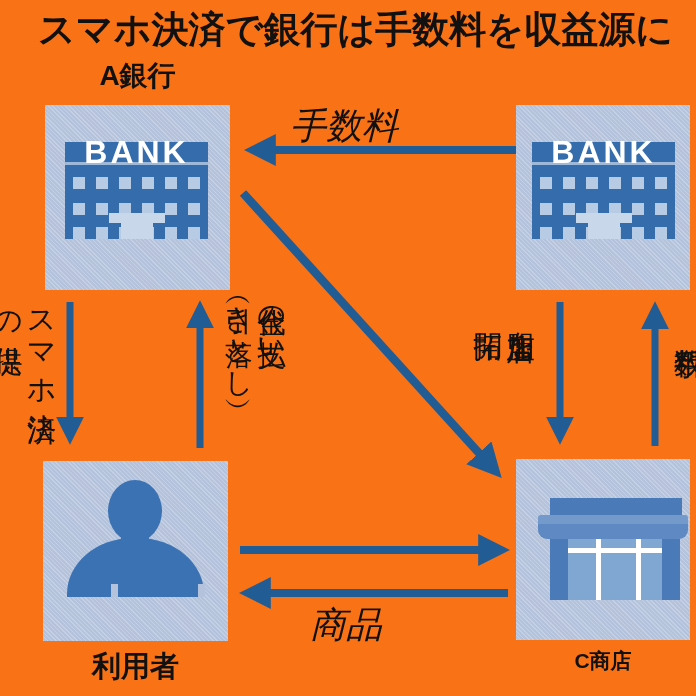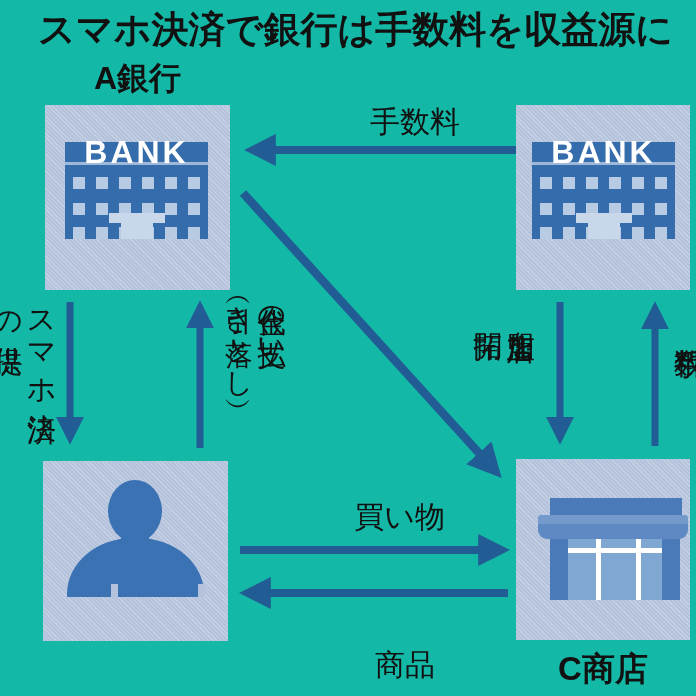--- a/index.html
+++ b/index.html
@@ -1,28 +1,28 @@
 <!DOCTYPE html>
 <html><head>
 <meta charset="utf-8">
 <style>
   html,body{margin:0;padding:0;background:#fff;}
   .canvas{
-    position:relative;width:696px;height:696px;background:#14b8a6;overflow:hidden;
+    position:relative;width:696px;height:696px;background:#f97316;overflow:hidden;
     font-family:"Liberation Sans","DejaVu Sans",sans-serif;color:#111;
   }
   .title{
     position:absolute;left:38px;top:5px;width:650px;
     font-size:37px;font-weight:700;letter-spacing:0px;white-space:nowrap;
   }
-  .node-label{position:absolute;font-size:32px;font-weight:700;text-align:center;}
+  .node-label{position:absolute;font-size:28px;font-weight:700;text-align:center;}
   .lbl-a{left:45px;top:57px;width:185px;}
   .lbl-b{left:516px;top:57px;width:174px;}
   .lbl-user{left:43px;top:647px;width:185px;font-size:29px;}
-  .lbl-shop{left:516px;top:647px;width:174px;font-size:33px;}
+  .lbl-shop{left:516px;top:647px;width:174px;font-size:21px;}
 
   .tile{position:absolute;background:#b4c3db;
     background-image:repeating-linear-gradient(45deg,rgba(255,255,255,.22) 0 1px,rgba(0,0,0,0) 1px 3px);}
   .tile-a{left:45px;top:105px;width:185px;height:185px;}
   .tile-b{left:516px;top:105px;width:174px;height:185px;}
   .tile-user{left:43px;top:461px;width:185px;height:180px;}
   .tile-shop{left:516px;top:459px;width:174px;height:181px;}
 
   
   .bank{position:absolute;left:20px;top:37px;width:143px;height:111px;}
@@ -59,27 +59,27 @@
   .pillar-r{left:112px;}
   .store-mullion{position:absolute;top:0;width:5px;height:61px;background:#fff;}
   .mull-1{left:46px;}
   .mull-2{left:86px;}
   .store-hline{position:absolute;left:18px;top:9px;width:94px;height:5px;background:#fff;}
 
   svg.arrows{position:absolute;left:0;top:0;}
   .arrow{stroke:#215c94;fill:none;}
   .ah{fill:#215c94;}
 
-  .flow-label{position:absolute;font-size:30px;font-weight:400;text-align:right;white-space:nowrap;}
+  .flow-label{position:absolute;font-size:36px;font-weight:400;text-align:left;white-space:nowrap;font-style:italic;}
   .vtext{position:absolute;writing-mode:vertical-rl;text-orientation:mixed;
     font-size:29px;line-height:1.16;white-space:pre-line;font-weight:400;}
   .lbl-fee-top{left:290px;top:102px;width:170px;}
   .lbl-daikin{left:315px;top:256px;width:120px;}
   .lbl-kaimono{left:295px;top:497px;width:150px;}
-  .lbl-shohin{left:310px;top:601px;width:125px;margin-top:44px;}
+  .lbl-shohin{left:310px;top:601px;width:125px;}
   .vt-smartpay{left:-14px;top:292px;height:190px;width:72px;}
   .vt-withdraw{left:221px;top:287px;height:225px;width:66px;font-size:28px;line-height:1.17;}
   .vt-merchant{left:475px;top:310px;height:135px;width:62px;line-height:1.12;}
   .vt-feeright{left:671px;top:326px;height:125px;width:34px;}
 </style>
 </head>
 <body>
 
 <div class="canvas">
 
@@ -140,26 +140,26 @@
     <line class="arrow" x1="243" y1="193" x2="488" y2="463" stroke-width="8.5" marker-end="url(#ah)"></line>
     <line class="arrow" x1="70" y1="302" x2="70" y2="428" stroke-width="7" marker-end="url(#ah)"></line>
     <line class="arrow" x1="200" y1="448" x2="200" y2="317" stroke-width="7" marker-end="url(#ah)"></line>
     <line class="arrow" x1="560" y1="302" x2="560" y2="428" stroke-width="7" marker-end="url(#ah)"></line>
     <line class="arrow" x1="655" y1="446" x2="655" y2="318" stroke-width="7" marker-end="url(#ah)"></line>
     <line class="arrow" x1="240" y1="550" x2="491" y2="550" stroke-width="8" marker-end="url(#ah)"></line>
     <line class="arrow" x1="508" y1="593" x2="258" y2="593" stroke-width="8" marker-end="url(#ah)"></line>
   </svg>
 
   <div class="flow-label lbl-fee-top">手数料</div>
-  <div class="flow-label lbl-kaimono">買い物</div>
   <div class="flow-label lbl-shohin">商品</div>
 
   <div class="vtext vt-smartpay">スマホ決済
 の提供</div>
   <div class="vtext vt-withdraw">代金の支払い
 （引き落とし）</div>
   <div class="vtext vt-merchant">加盟店を
 開拓</div>
   <div class="vtext vt-feeright">手数料</div>
 
+  <div class="node-label lbl-user">利用者</div>
   <div class="node-label lbl-shop">C商店</div>
 
 </div>
 
 </body></html>

